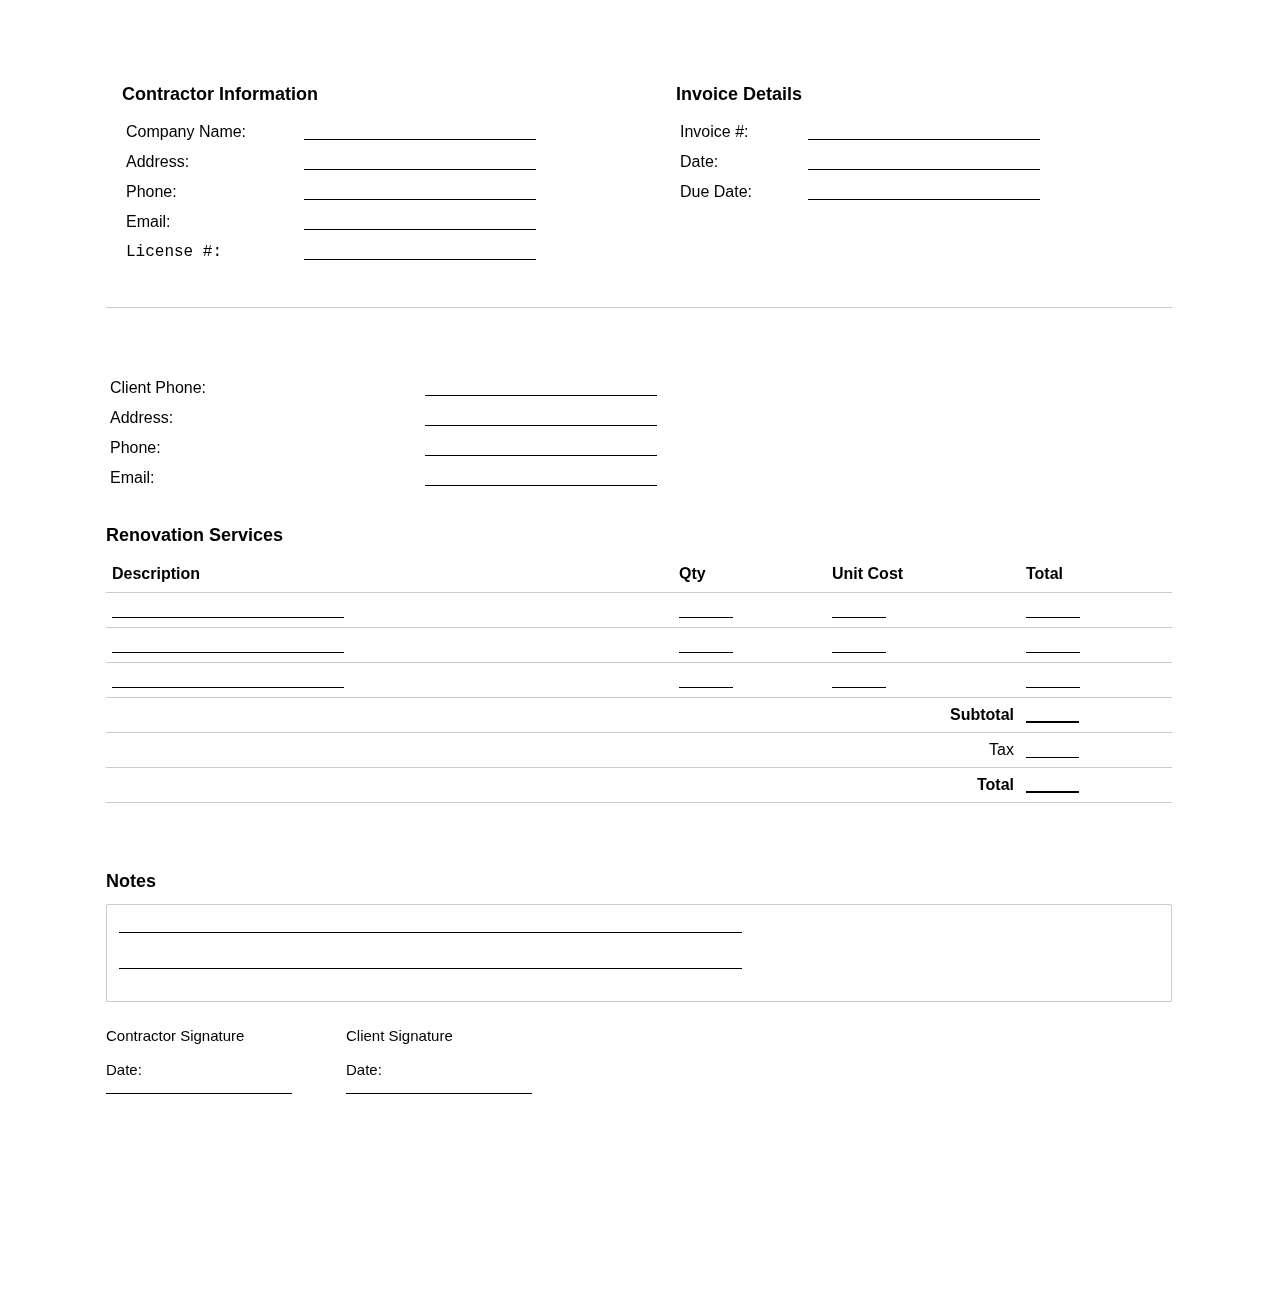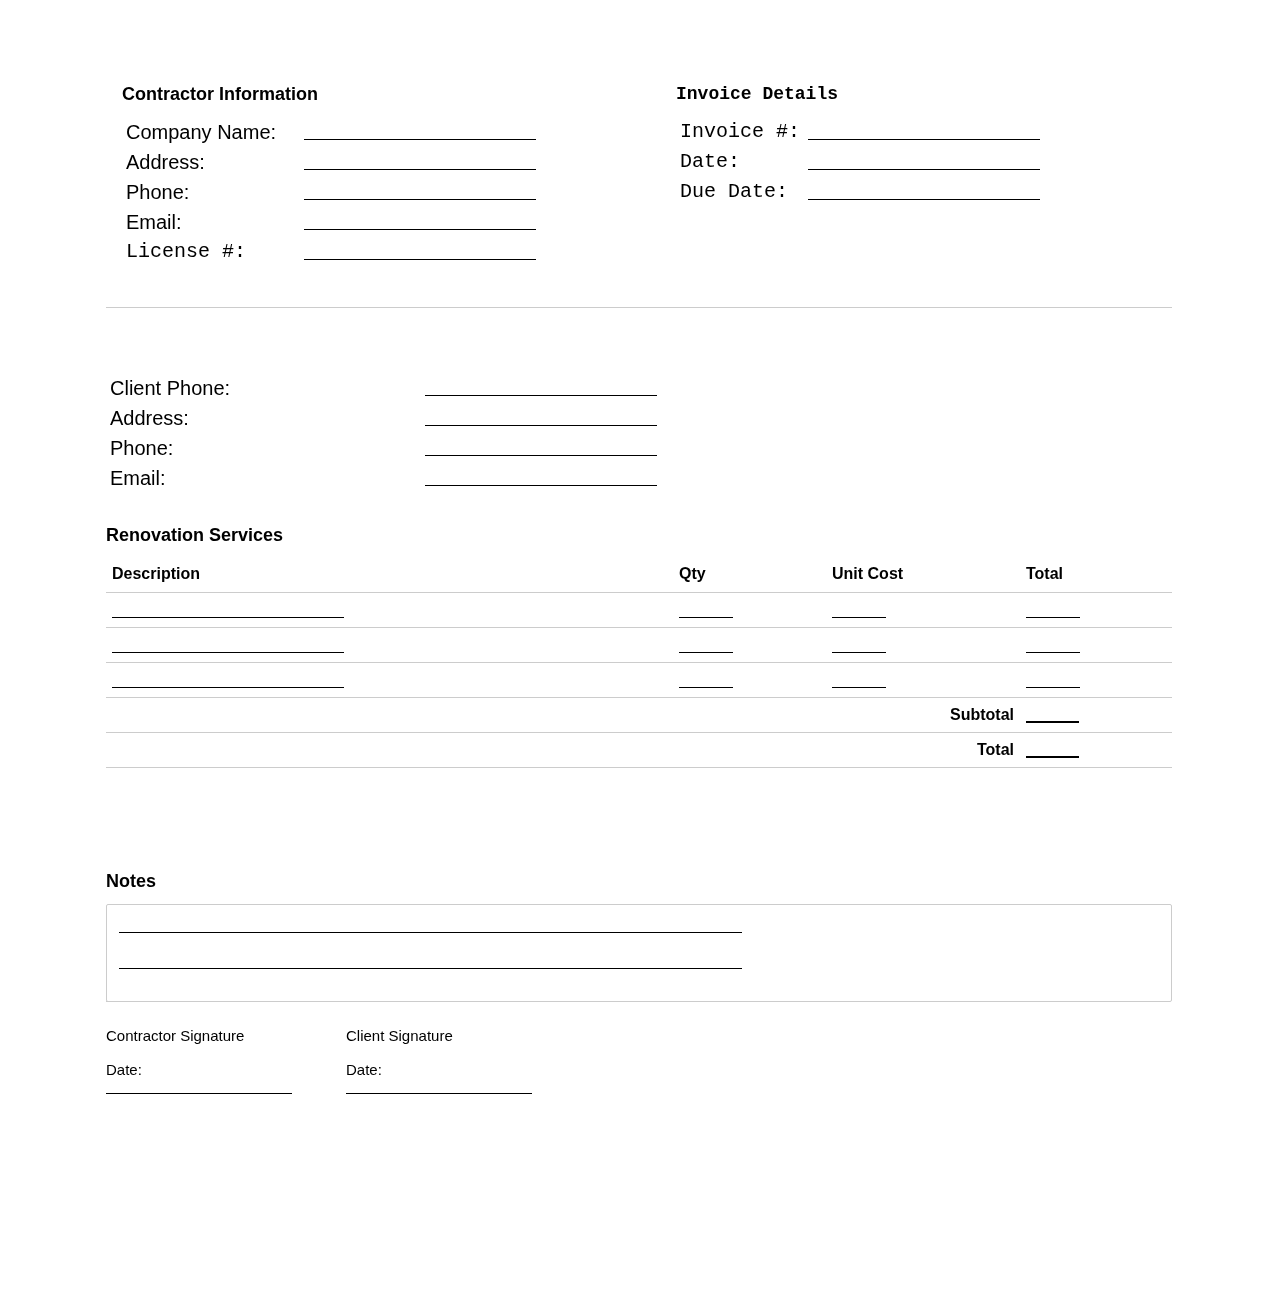--- a/index.html
+++ b/index.html
@@ -27,33 +27,33 @@
 
     
     .top {
       position: absolute;
       top: 83px;
       left: 16px;
       width: 1066px;
       height: 190px;
     }
     .col-left { position: absolute; left: 0; top: 0; width: 520px; }
-    .col-right { position: absolute; left: 554px; top: 0; width: 420px; font-family: Liberation Mono, monospace; }
+    .col-right { position: absolute; left: 554px; top: 0; width: 420px; }
 
     .field-row {
       position: absolute;
       left: 4px;
       height: 30px;
       width: 100%;
     }
     .field-row .lbl {
       position: absolute;
       left: 0;
       top: 0;
-      font-size: 20px;
+      font-size: 16px;
       line-height: 18px;
     }
     .field-row .line {
       position: absolute;
       top: 16px;
       width: 232px;
       border-bottom: 1px solid #000;
     }
 
     .divider {
@@ -288,20 +288,24 @@
         <span class="line-cell c-qty" style="width:54px;"></span>
         <span class="line-cell c-unit" style="width:54px;"></span>
         <span class="line-cell c-total" style="width:54px;"></span>
       </div>
 
       <div class="svc-row">
         <span class="sum-label bold">Subtotal</span>
         <span class="sum-line bold"></span>
       </div>
       <div class="svc-row">
+        <span class="sum-label">Tax</span>
+        <span class="sum-line"></span>
+      </div>
+      <div class="svc-row">
         <span class="sum-label bold">Total</span>
         <span class="sum-line bold"></span>
       </div>
     </div>
   </div>
 
   <div class="notes">
     <h2>Notes</h2>
     <div class="notes-box">
       <span class="notes-line" style="top:27px;"></span>

